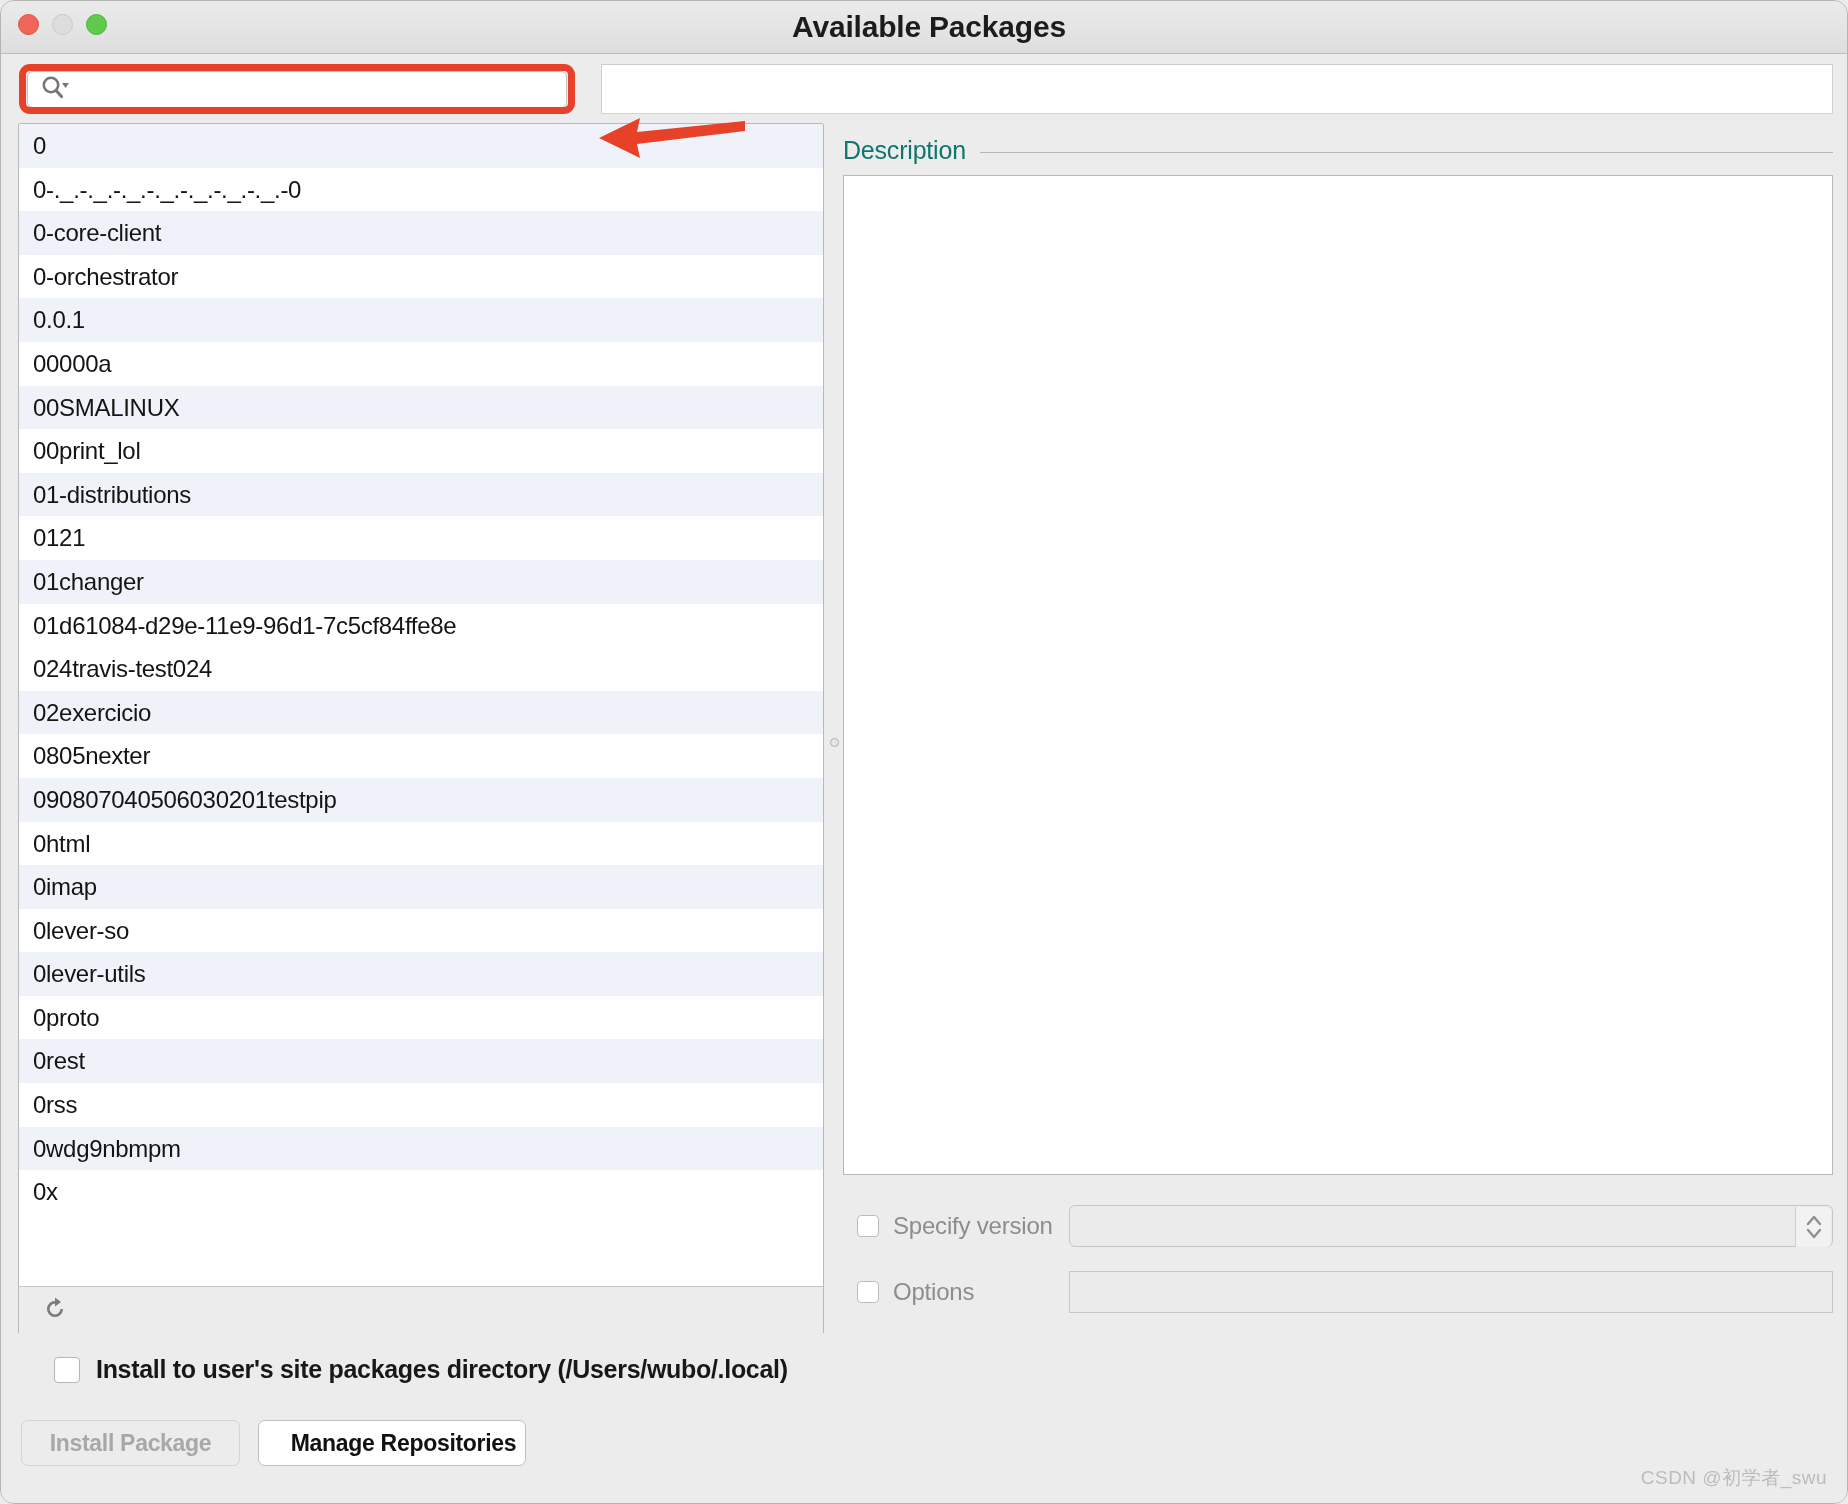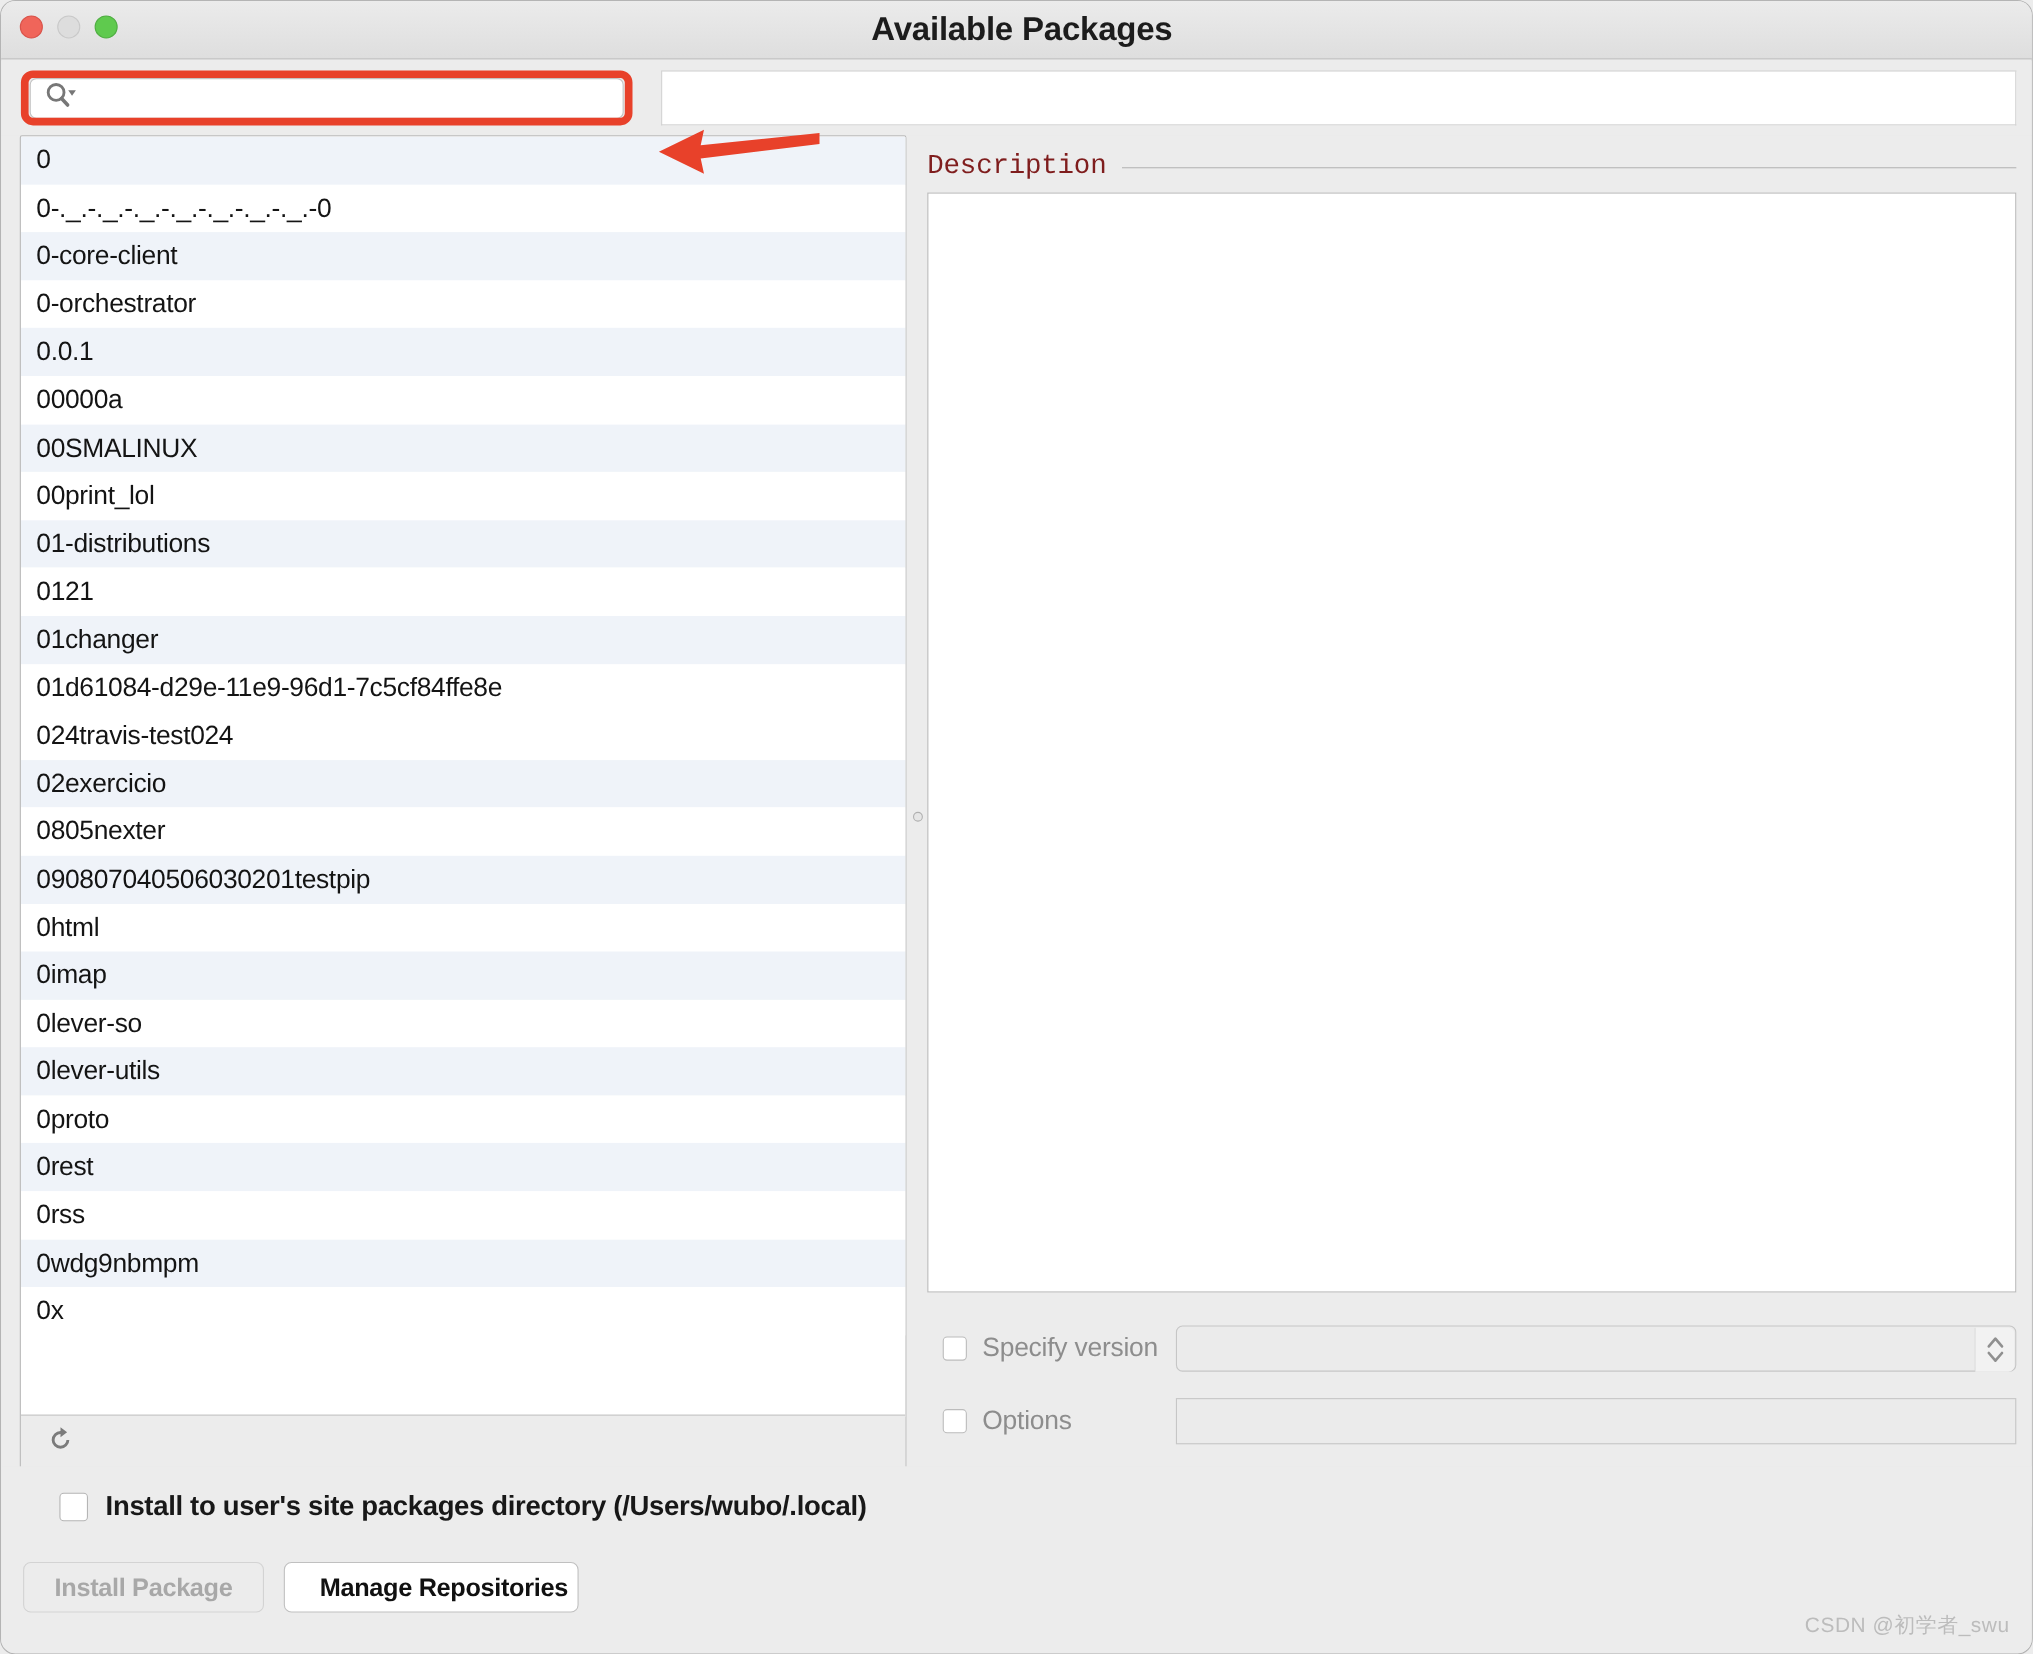--- a/index.html
+++ b/index.html
@@ -206,24 +206,23 @@
   #desc-header {
     position: absolute;
     left: 0; top: 10px;
     width: 990px;
     height: 34px;
     display: flex;
     align-items: center;
   }
   #desc-label {
     font-size: 25px;
-    color: #7f1d1d;
+    color: #0f766e;
     letter-spacing: -0.2px;
     padding-right: 14px;
-    font-family: Liberation Mono, monospace;
   }
   #desc-rule {
     flex: 1;
     height: 1px;
     background: #b5b5b5;
     margin-top: 4px;
   }
   #desc-box {
     position: absolute;
     left: 0; top: 52px;

